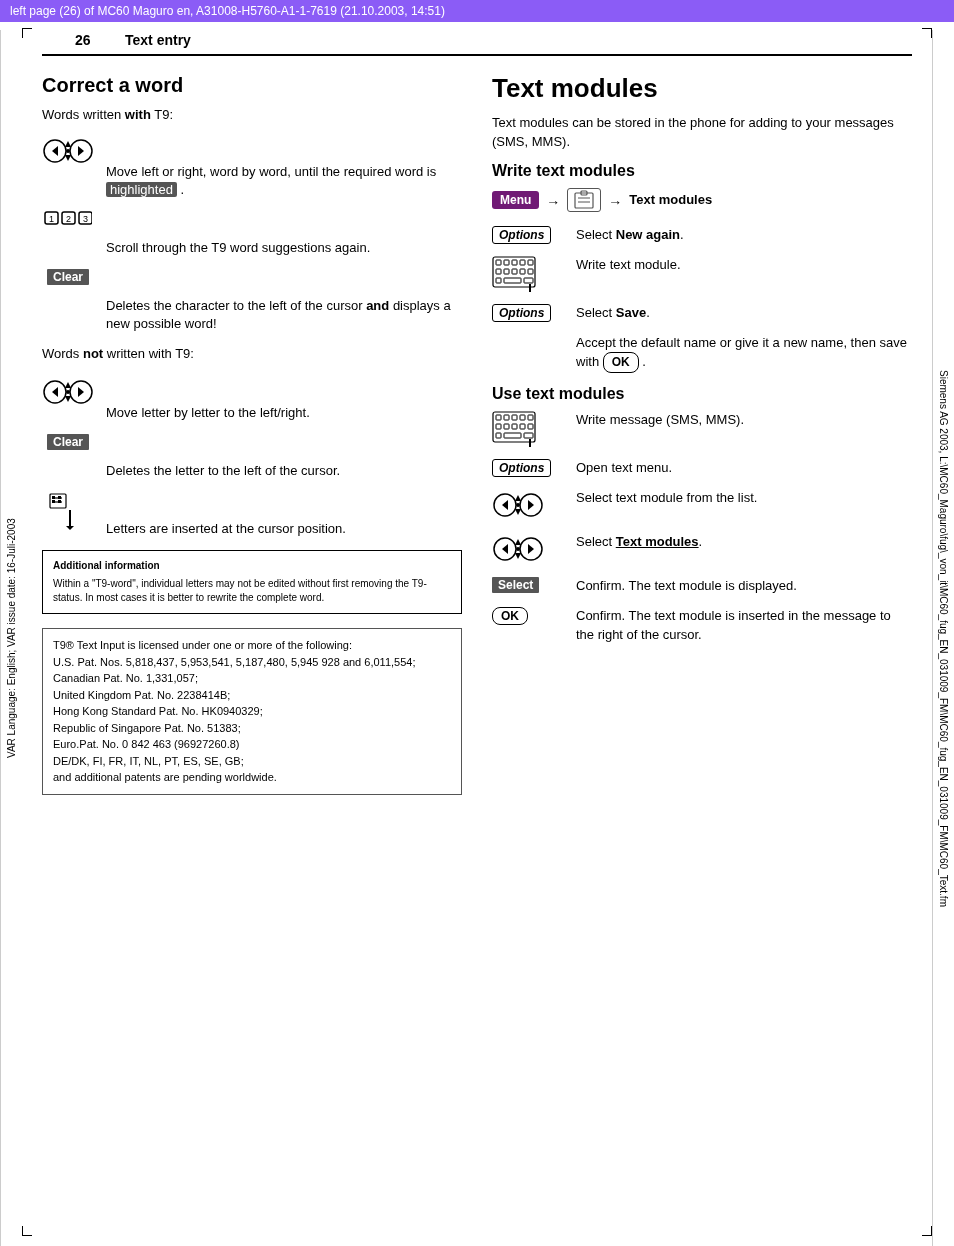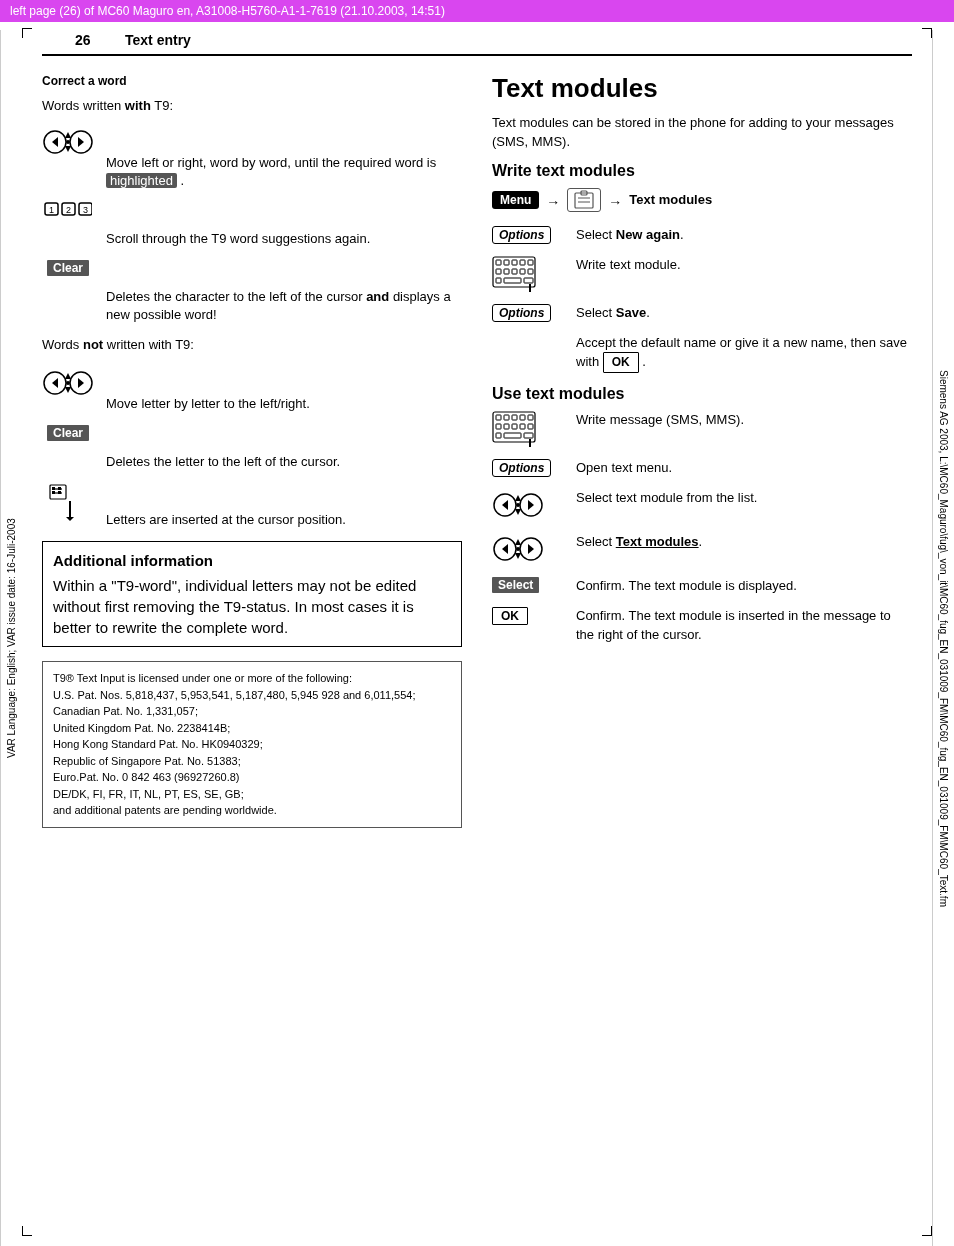--- a/index.html
+++ b/index.html
@@ -9,21 +9,21 @@
       background: #fff;
       color: #000;
       width: 954px;
       min-height: 1246px;
       position: relative;
       overflow: hidden;
     }
 
     
     #top-bar {
-      background: #d946ef;
+      background: #8b5cf6;
       color: #fff;
       font-size: 12px;
       padding: 4px 10px;
       width: 100%;
     }
 
     
     #side-label-left {
       position: absolute;
       left: 0;
@@ -98,21 +98,21 @@
       max-width: 430px;
     }
 
     #right-col {
       flex: 1;
     }
 
     
     .section-heading {
       font-weight: bold;
-      font-size: 12px;
+      font-size: 20px;
       margin-bottom: 8px;
     }
 
     .section-heading-large {
       font-weight: bold;
       font-size: 26px;
       margin-bottom: 10px;
       line-height: 1.1;
     }
 
@@ -172,21 +172,21 @@
       border-radius: 1px;
       padding: 1px 6px;
       font-size: 12px;
       font-weight: bold;
       white-space: nowrap;
     }
 
     .badge-ok {
       display: inline-block;
       border: 1.5px solid #000;
-      border-radius: 1px;
+      border-radius: 8px;
       padding: 1px 8px;
       font-size: 12px;
       font-weight: bold;
       background: #fff;
     }
 
     
     .highlight {
       background: #555;
       color: #fff;
@@ -195,21 +195,21 @@
     }
 
     
     .bold { font-weight: bold; }
 
     
     #additional-info {
       border: 1.5px solid #000;
       padding: 8px 10px;
       margin-bottom: 14px;
-      font-size: 15px;
+      font-size: 10px;
       line-height: 1.4;
     }
 
     #additional-info .ai-title {
       font-weight: bold;
       margin-bottom: 4px;
     }
 
     
     #patent-box {
@@ -259,21 +259,21 @@
     .menu-nav-row {
       display: flex;
       align-items: center;
       gap: 5px;
       margin-bottom: 14px;
       font-size: 13px;
     }
 
     .menu-badge {
       display: inline-block;
-      background: #000000;
+      background: #701a75;
       color: #fff;
       padding: 2px 8px;
       font-size: 12px;
       font-weight: bold;
       border-radius: 3px;
     }
 
     .arrow-right {
       font-size: 14px;
       margin: 0 2px;

